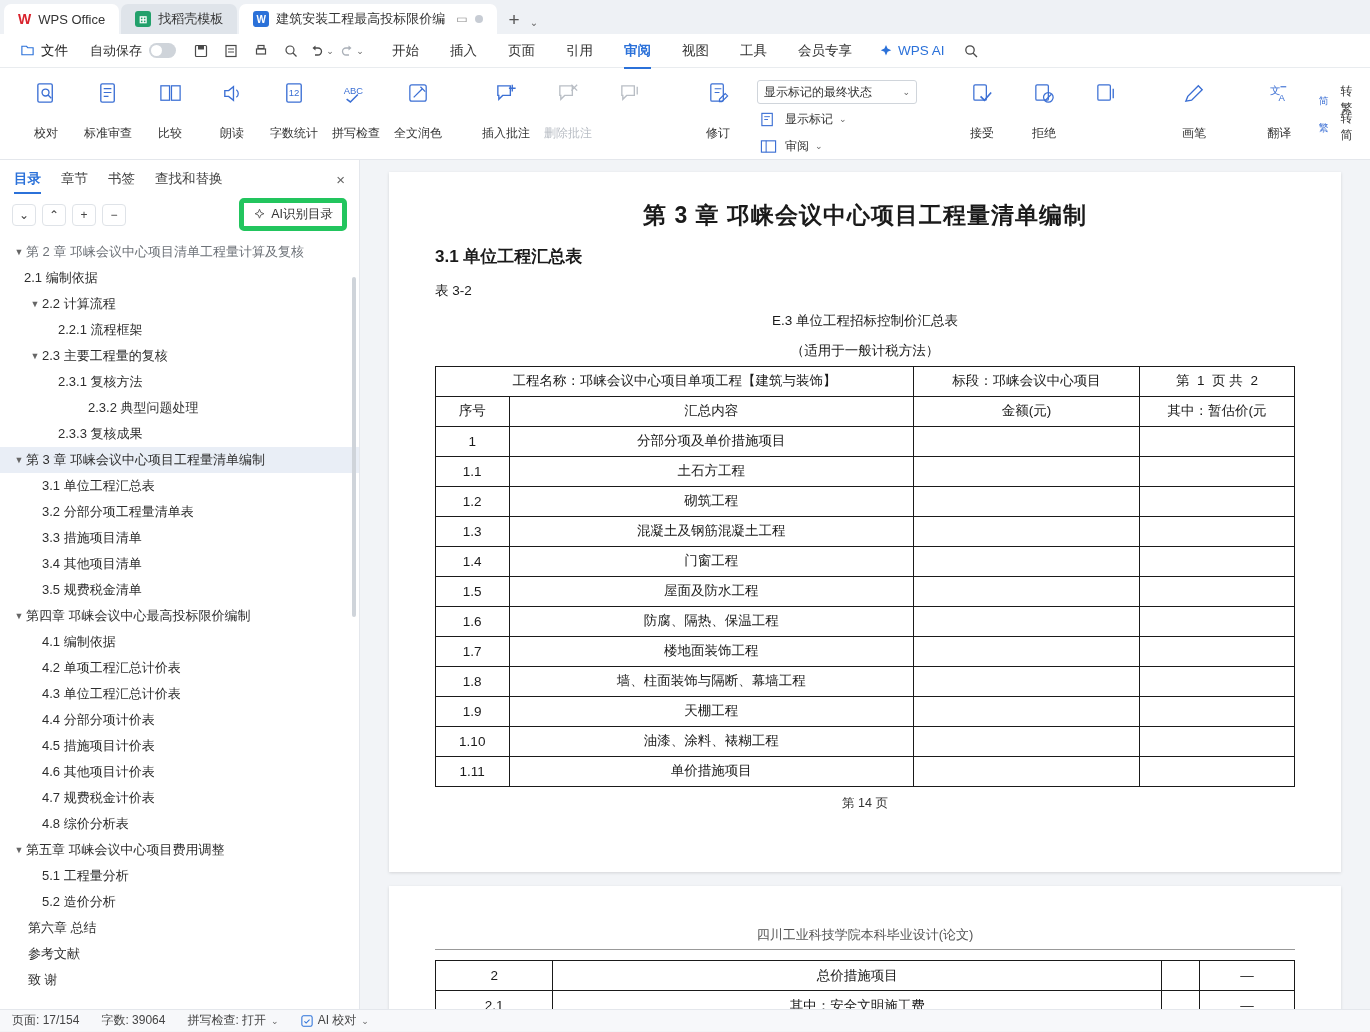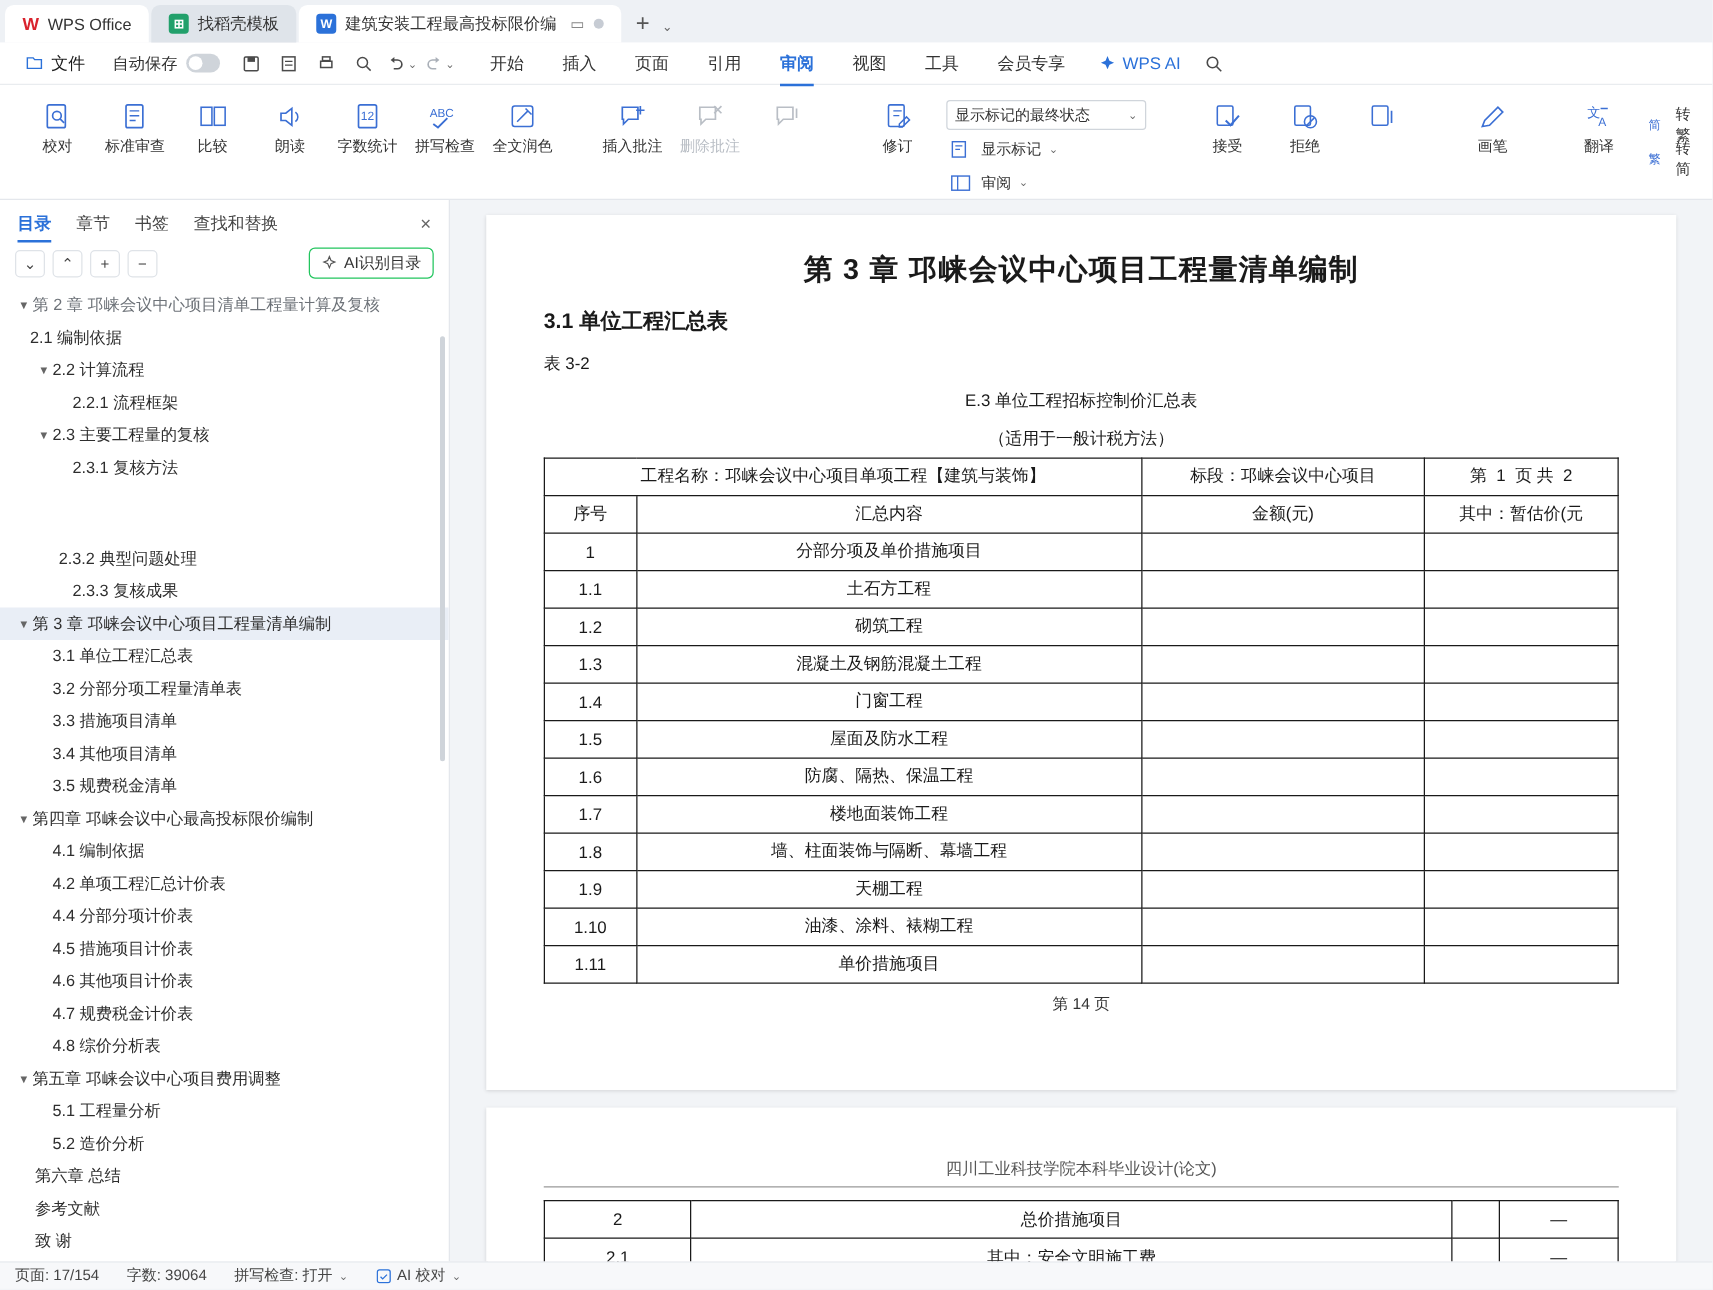--- a/index.html
+++ b/index.html
@@ -44,21 +44,21 @@
   .ribtab { padding:4px 14px; font-size:13.5px; color:#333; border-radius:5px; position:relative;}
   .ribtab.active { color:#2b71d9; font-weight:bold;}
   .ribtab.active:after{content:"";position:absolute;left:14px;right:14px;bottom:-5px;height:2px;background:#2b71d9;}
   .wpsai { color:#2b71d9; display:flex; align-items:center; gap:5px; font-size:13.5px; padding:4px 10px;}
 
   
   .ribbon { height:92px; background:#fff; display:flex; align-items:flex-start;
     padding:6px 8px 0 10px; border-bottom:1px solid #e4e7ec; gap:2px;}
   .rgroup { display:flex; align-items:flex-start; gap:2px; padding:0 6px; height:84px;}
   .rsep { width:1px; height:66px; background:#eceff3; margin:4px 6px 0 6px;}
-  .rbtn { width:60px; display:flex; flex-direction:column; align-items:center; gap:4px;
+  .rbtn { width:60px; display:flex; flex-direction:column; align-items:center; gap:20px;
     padding:6px 2px 2px; border-radius:5px; font-size:12px; color:#333; text-align:center; line-height:1.25;}
   .rbtn .gi { height:26px; display:flex; align-items:center; justify-content:center; }
   .rbtn.dim { color:#b9bec5; }
   .rsmall { display:flex; flex-direction:column; gap:3px; padding-top:6px;}
   .rrow { display:flex; align-items:center; gap:6px; font-size:12px; color:#333;
     padding:3px 7px; border-radius:4px; height:24px;}
   .selbox { width:160px; height:24px; border:1px solid #d0d5db; border-radius:3px;
     display:flex; align-items:center; justify-content:space-between; padding:0 6px; font-size:12px;
     background:#fff; color:#333;}
   .caret { font-size:9px; color:#666; }
@@ -69,21 +69,21 @@
 
   
   .navpane { width:360px; background:#fff; border-right:1px solid #e4e7ec; display:flex; flex-direction:column;}
   .navtabs { display:flex; align-items:center; gap:20px; padding:10px 14px 6px; font-size:13.5px; color:#444;}
   .navtabs .nt.active { color:#2b71d9; font-weight:bold; position:relative;}
   .navtabs .nt.active:after{content:"";position:absolute;left:0;right:0;bottom:-6px;height:2px;background:#2b71d9;}
   .nav-close { margin-left:auto; font-size:15px; color:#666; }
   .navtools { display:flex; align-items:center; gap:6px; padding:4px 12px 8px;}
   .ntool { width:24px;height:22px;border:1px solid #dfe3e8;border-radius:4px;display:flex;
     align-items:center;justify-content:center;font-size:12px;color:#444;background:#fff;}
-  .aibtn { margin-left:auto; display:flex; align-items:center; gap:5px; border:1px solid #22c55e;
+  .aibtn { margin-left:auto; display:flex; align-items:center; gap:5px; border:5px solid #22c55e;
     border-radius:5px; padding:3px 9px; font-size:12.5px; color:#333;}
   .toclist { flex:1; overflow:hidden; padding-bottom:4px; position:relative;}
   .tocrow { display:flex; align-items:center; height:26px; font-size:13px; color:#2e2e2e; padding-right:8px;}
   .tocrow.sel { background:#e9eef6; }
   .tocrow .tw { width:14px; font-size:9px; color:#666; display:inline-block; text-align:center;}
   .tocrow .lbl { white-space:nowrap; overflow:hidden; text-overflow:ellipsis;}
   .tocrow.clip { color:#6d7278; }
   .nav-scroll { position:absolute; right:3px; top:38px; width:4px; height:340px; background:#cfd4da; border-radius:2px;}
 
   
@@ -461,21 +461,21 @@
       <div class="tocrow" style="padding-left:58px;">
         <span class="lbl">2.2.1 流程框架</span>
       </div>
       <div class="tocrow" style="padding-left:28px;">
         <span class="tw">▼</span>
         <span class="lbl">2.3 主要工程量的复核</span>
       </div>
       <div class="tocrow" style="padding-left:58px;">
         <span class="lbl">2.3.1 复核方法</span>
       </div>
-      <div class="tocrow" style="padding-left:47px;margin-top:47px;">
+      <div class="tocrow" style="padding-left:88px;">
         <span class="lbl">2.3.2 典型问题处理</span>
       </div>
       <div class="tocrow" style="padding-left:58px;">
         <span class="lbl">2.3.3 复核成果</span>
       </div>
       <div class="tocrow sel" style="padding-left:12px;">
         <span class="tw">▼</span>
         <span class="lbl">第 3 章 邛崃会议中心项目工程量清单编制</span>
       </div>
       <div class="tocrow" style="padding-left:42px;">
@@ -495,20 +495,23 @@
       </div>
       <div class="tocrow" style="padding-left:12px;">
         <span class="tw">▼</span>
         <span class="lbl">第四章 邛崃会议中心最高投标限价编制</span>
       </div>
       <div class="tocrow" style="padding-left:42px;">
         <span class="lbl">4.1 编制依据</span>
       </div>
       <div class="tocrow" style="padding-left:42px;">
         <span class="lbl">4.2 单项工程汇总计价表</span>
+      </div>
+      <div class="tocrow" style="padding-left:42px;">
+        <span class="lbl">4.3 单位工程汇总计价表</span>
       </div>
       <div class="tocrow" style="padding-left:42px;">
         <span class="lbl">4.4 分部分项计价表</span>
       </div>
       <div class="tocrow" style="padding-left:42px;">
         <span class="lbl">4.5 措施项目计价表</span>
       </div>
       <div class="tocrow" style="padding-left:42px;">
         <span class="lbl">4.6 其他项目计价表</span>
       </div>

